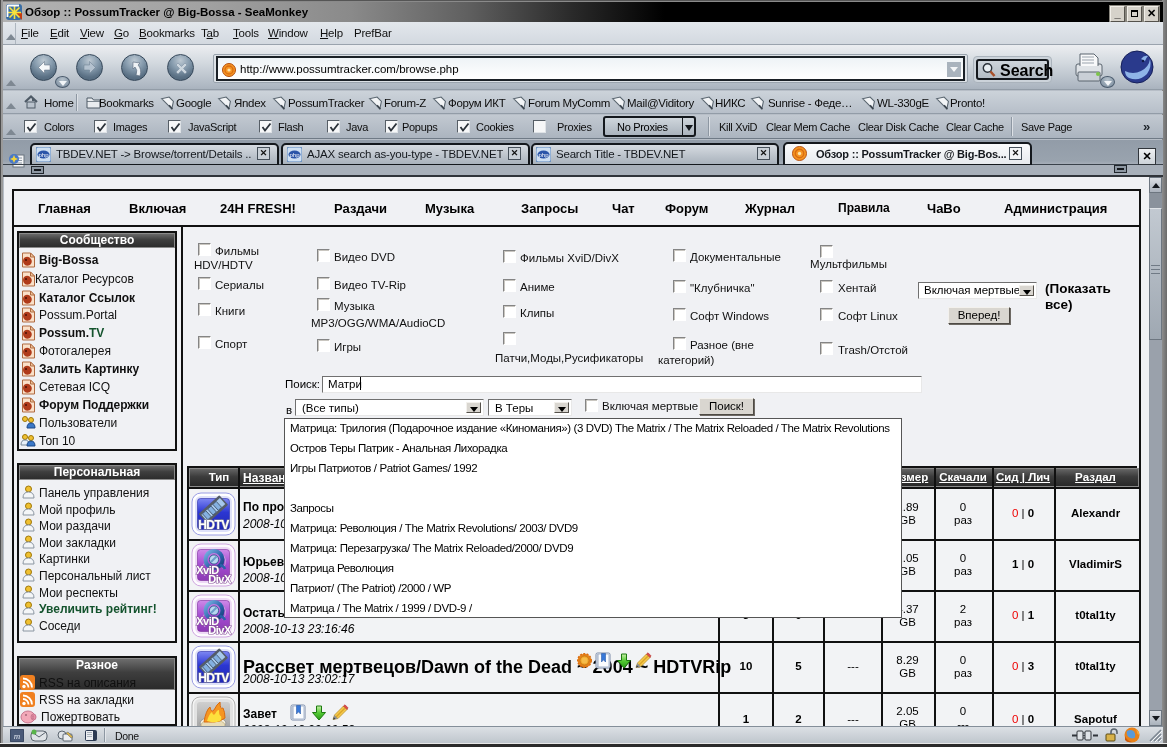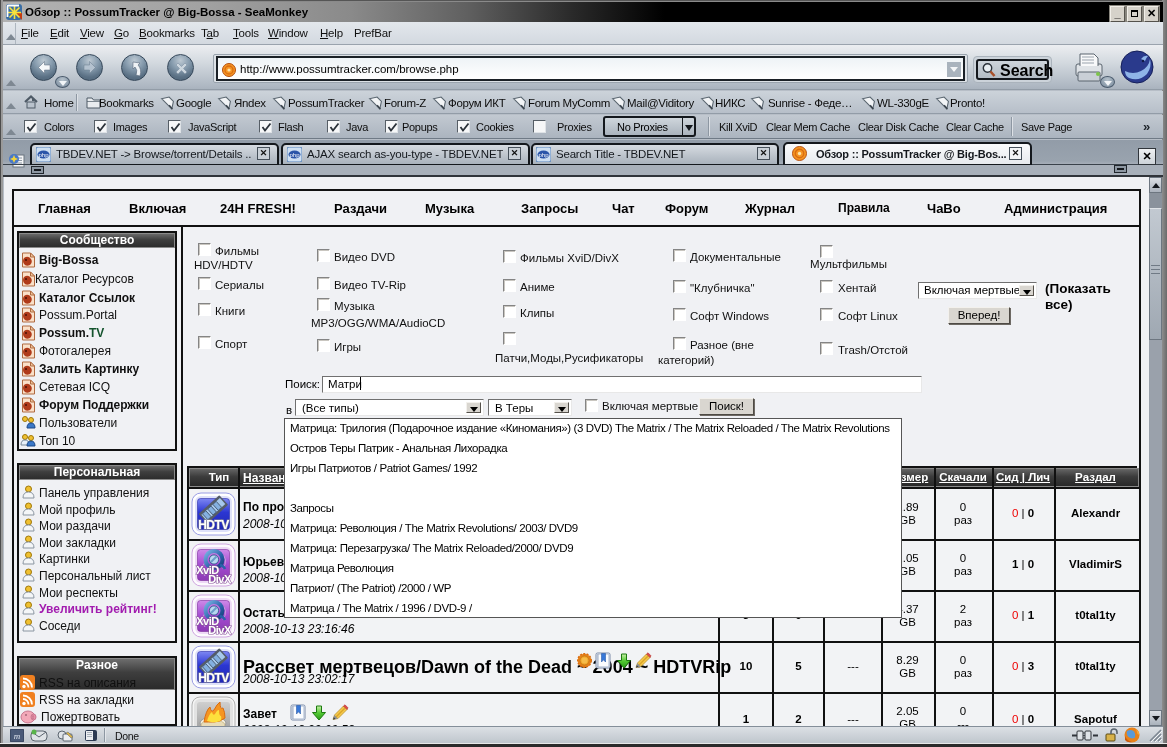--- a/index.html
+++ b/index.html
@@ -340,21 +340,21 @@
 
   <div class="a" style="left:13px;top:286px;width:160px;height:180px;border:2px solid #111"></div>
   <div class="a boxhdr" style="left:15px;top:288px;width:156px;height:15px;line-height:15px">Персональная</div>
   <div class="a sideitem" style="left:35px;top:309px">Панель управления</div>
   <div class="a sideitem" style="left:35px;top:326px">Мой профиль</div>
   <div class="a sideitem" style="left:35px;top:342px">Мои раздачи</div>
   <div class="a sideitem" style="left:35px;top:359px">Мои закладки</div>
   <div class="a sideitem" style="left:35px;top:375px">Картинки</div>
   <div class="a sideitem" style="left:35px;top:392px">Персональный лист</div>
   <div class="a sideitem" style="left:35px;top:409px">Мои респекты</div>
-  <div class="a sideitem bold" style="left:35px;top:425px;color:#a21caf">Увеличить рейтинг!</div>
+  <div class="a sideitem bold" style="left:35px;top:425px;color:#14532d">Увеличить рейтинг!</div>
   <div class="a sideitem" style="left:35px;top:442px">Соседи</div>
 
   <div class="a" style="left:13px;top:479px;width:160px;height:70px;border:2px solid #111"></div>
   <div class="a boxhdr" style="left:15px;top:481px;width:156px;height:32px;line-height:15px">Разное</div>
   <div class="a sideitem" style="left:35px;top:499px">RSS на описания</div>
   <div class="a sideitem" style="left:35px;top:516px">RSS на закладки</div>
   <div class="a sideitem" style="left:37px;top:533px">Пожертвовать</div>
 
   <div class="a cb" style="left:194px;top:66px"></div>
   <div class="a cblabel" style="left:211px;top:68px">Фильмы</div>
@@ -768,21 +768,21 @@
 
   <div class="a" style="left:280px;top:241px;width:618px;height:200px;background:#fff;border:1px solid #555;overflow:hidden">
     <div class="a dditem" style="left:5px;top:3px">Матрица: Трилогия (Подарочное издание «Киномания») (3 DVD) The Matrix / The Matrix Reloaded / The Matrix Revolutions</div>
     <div class="a dditem" style="left:5px;top:23px">Остров Теры Патрик - Анальная Лихорадка</div>
     <div class="a dditem" style="left:5px;top:43px">Игры Патриотов / Patriot Games/ 1992</div>
     <div class="a dditem" style="left:5px;top:83px">Запросы</div>
     <div class="a dditem" style="left:5px;top:103px">Матрица: Революция / The Matrix Revolutions/ 2003/ DVD9</div>
     <div class="a dditem" style="left:5px;top:123px">Матрица: Перезагрузка/ The Matrix Reloaded/2000/ DVD9</div>
     <div class="a dditem" style="left:5px;top:143px">Матрица Революция</div>
     <div class="a dditem" style="left:5px;top:163px">Патриот/ (The Patriot) /2000 / WP</div>
-    <div class="a dditem" style="left:5px;top:183px">Матрица / The Matrix / 1996 / DVD-9 /</div>
+    <div class="a dditem" style="left:5px;top:183px">Матрица / The Matrix / 1999 / DVD-9 /</div>
   </div>
 </div>
 
 <div class="a" style="left:1149px;top:177px;width:13px;height:549px;background:#9aa1ab"></div>
 <div class="a" style="left:1149px;top:177px;width:13px;height:16px;background:linear-gradient(#dbdfe4,#aab2bc);border:1px solid #6d7680">
     <div class="a" style="left:2px;top:5px;border:4px solid transparent;border-bottom:5px solid #14181d;border-top:none"></div>
   </div>
 <div class="a" style="left:1149px;top:193px;width:13px;height:15px;background:#8a929c"></div>
 <div class="a" style="left:1149px;top:208px;width:13px;height:132px;background:linear-gradient(#c2c9d1,#9fa8b2);border:1px solid #6d7680;border-top-color:#dfe3e7"></div>
 <div class="a" style="left:1151px;top:265px;width:9px;height:1px;background:#707a85"></div>

